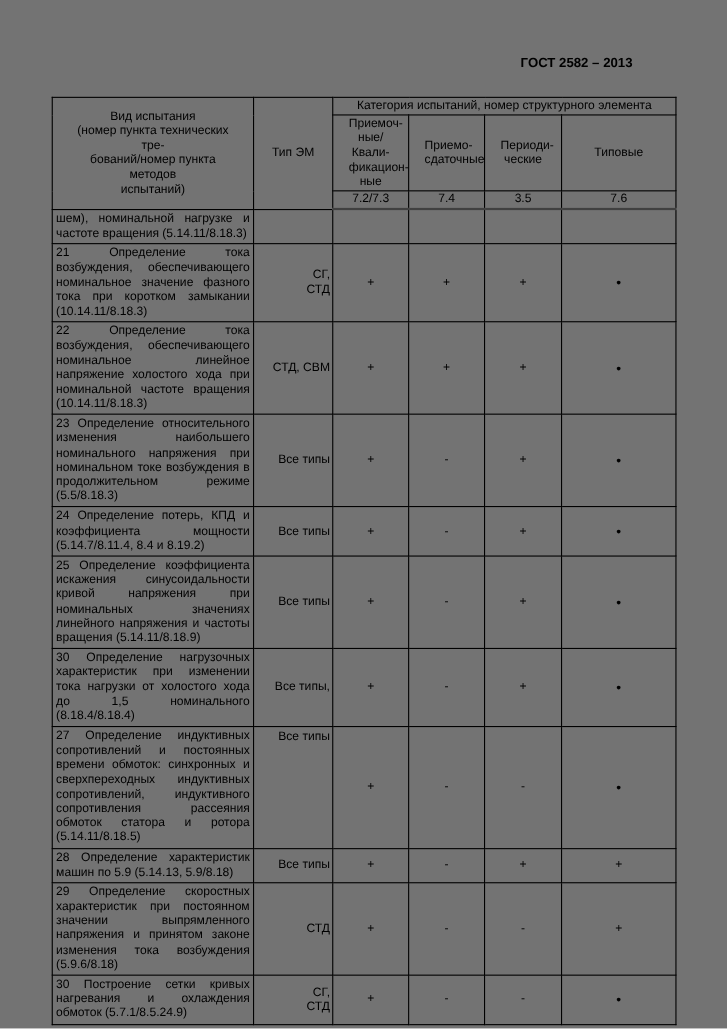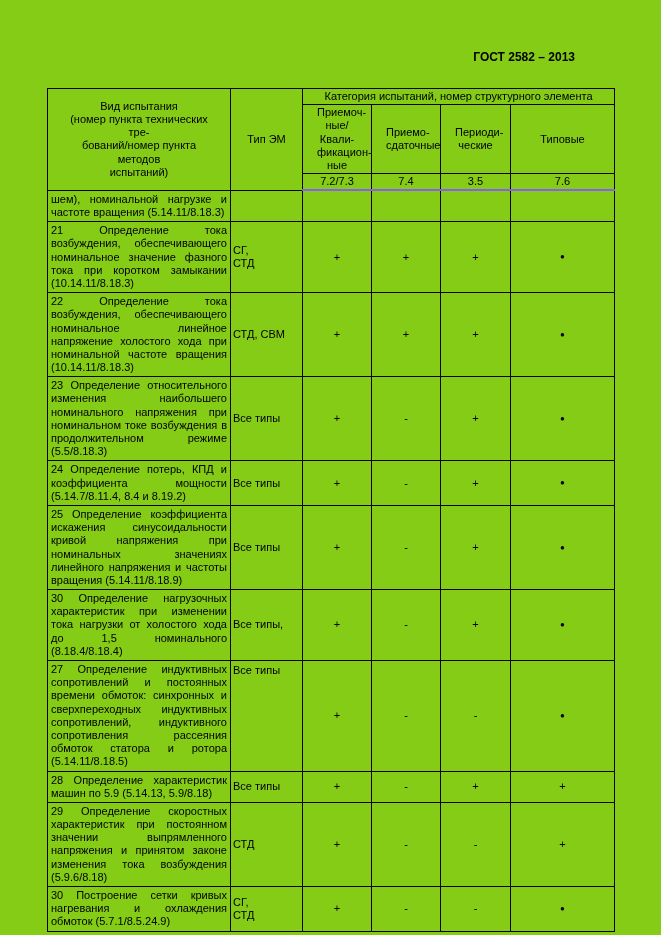--- a/index.html
+++ b/index.html
@@ -7,21 +7,21 @@
   body {
     width: 661px; height: 935px;
     font-family: "Liberation Sans", sans-serif;
     color: #000;
     overflow: hidden;
   }
   .page {
     position: relative;
     width: 661px; height: 935px;
     padding: 50px 0 0 47px;
-    background: #84cc16;
+    background: #737373;
   }
   .doc-header {
     width: 567px;
     text-align: right;
     padding-right: 39px;
     font-size: 12px;
     font-weight: bold;
     margin-bottom: 24px;
   }
   table.test-table {
@@ -38,29 +38,29 @@
   }
   .test-table thead th {
     text-align: center;
     vertical-align: middle;
     white-space: pre-line;
     padding: 1px 14px;
   }
   .test-table thead .group-row th { height: 14px; }
   .test-table thead .num-row th {
     height: 15px;
-    border-bottom: 2px solid #8b5cf6;
+    border-bottom: 2px solid #404040;
   }
   .cell-test {
     text-align: justify;
     vertical-align: top;
     padding: 2px 3px;
   }
   .cell-em {
-    text-align: left;
+    text-align: right;
     vertical-align: middle;
     white-space: pre-line;
     padding: 1px 2px;
   }
   .cell-em.top { vertical-align: top; padding-top: 3px; }
   .cell-val {
     text-align: center;
     vertical-align: middle;
     padding: 1px;
   }

